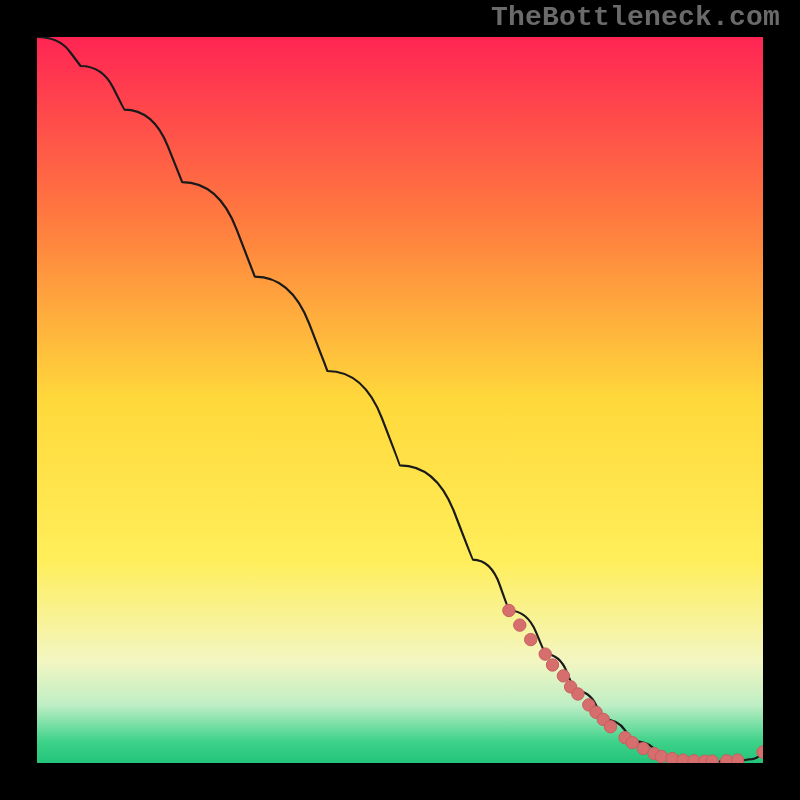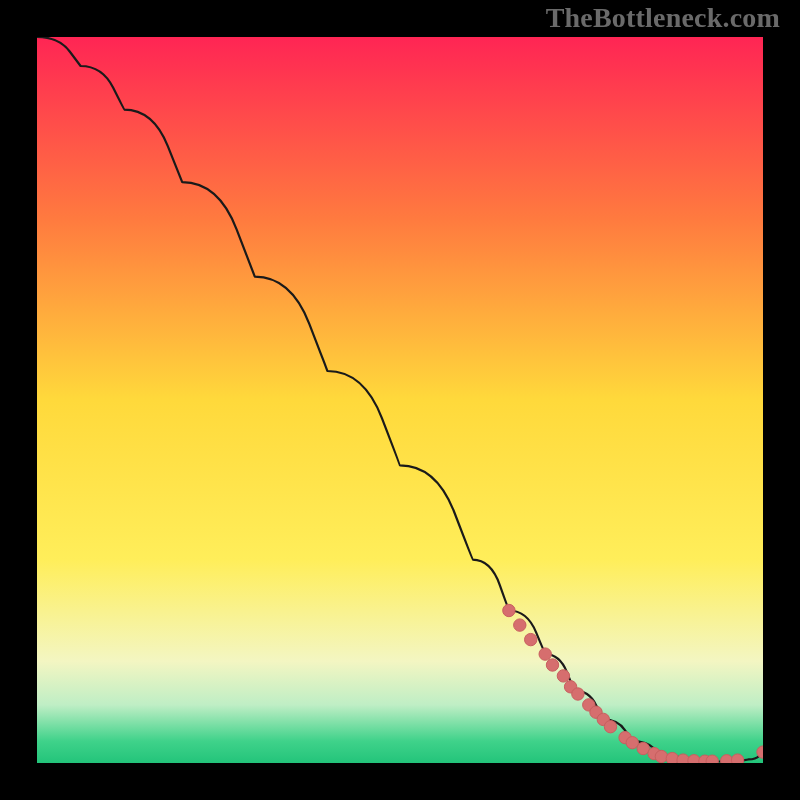--- a/index.html
+++ b/index.html
@@ -7,21 +7,21 @@
   .stage {
     position: relative;
     width: 800px;
     height: 800px;
     background: #000;
   }
   .watermark {
     position: absolute;
     top: 2px;
     right: 20px;
-    font-family: Liberation Serif, serif;
+    font-family: Liberation Mono, monospace;
     font-size: 28px;
     font-weight: 600;
     color: #6a6a6a;
     letter-spacing: 0.2px;
     z-index: 10;
     margin-left: 27px;
   }
   .plot {
     position: absolute;
     left: 37px;

